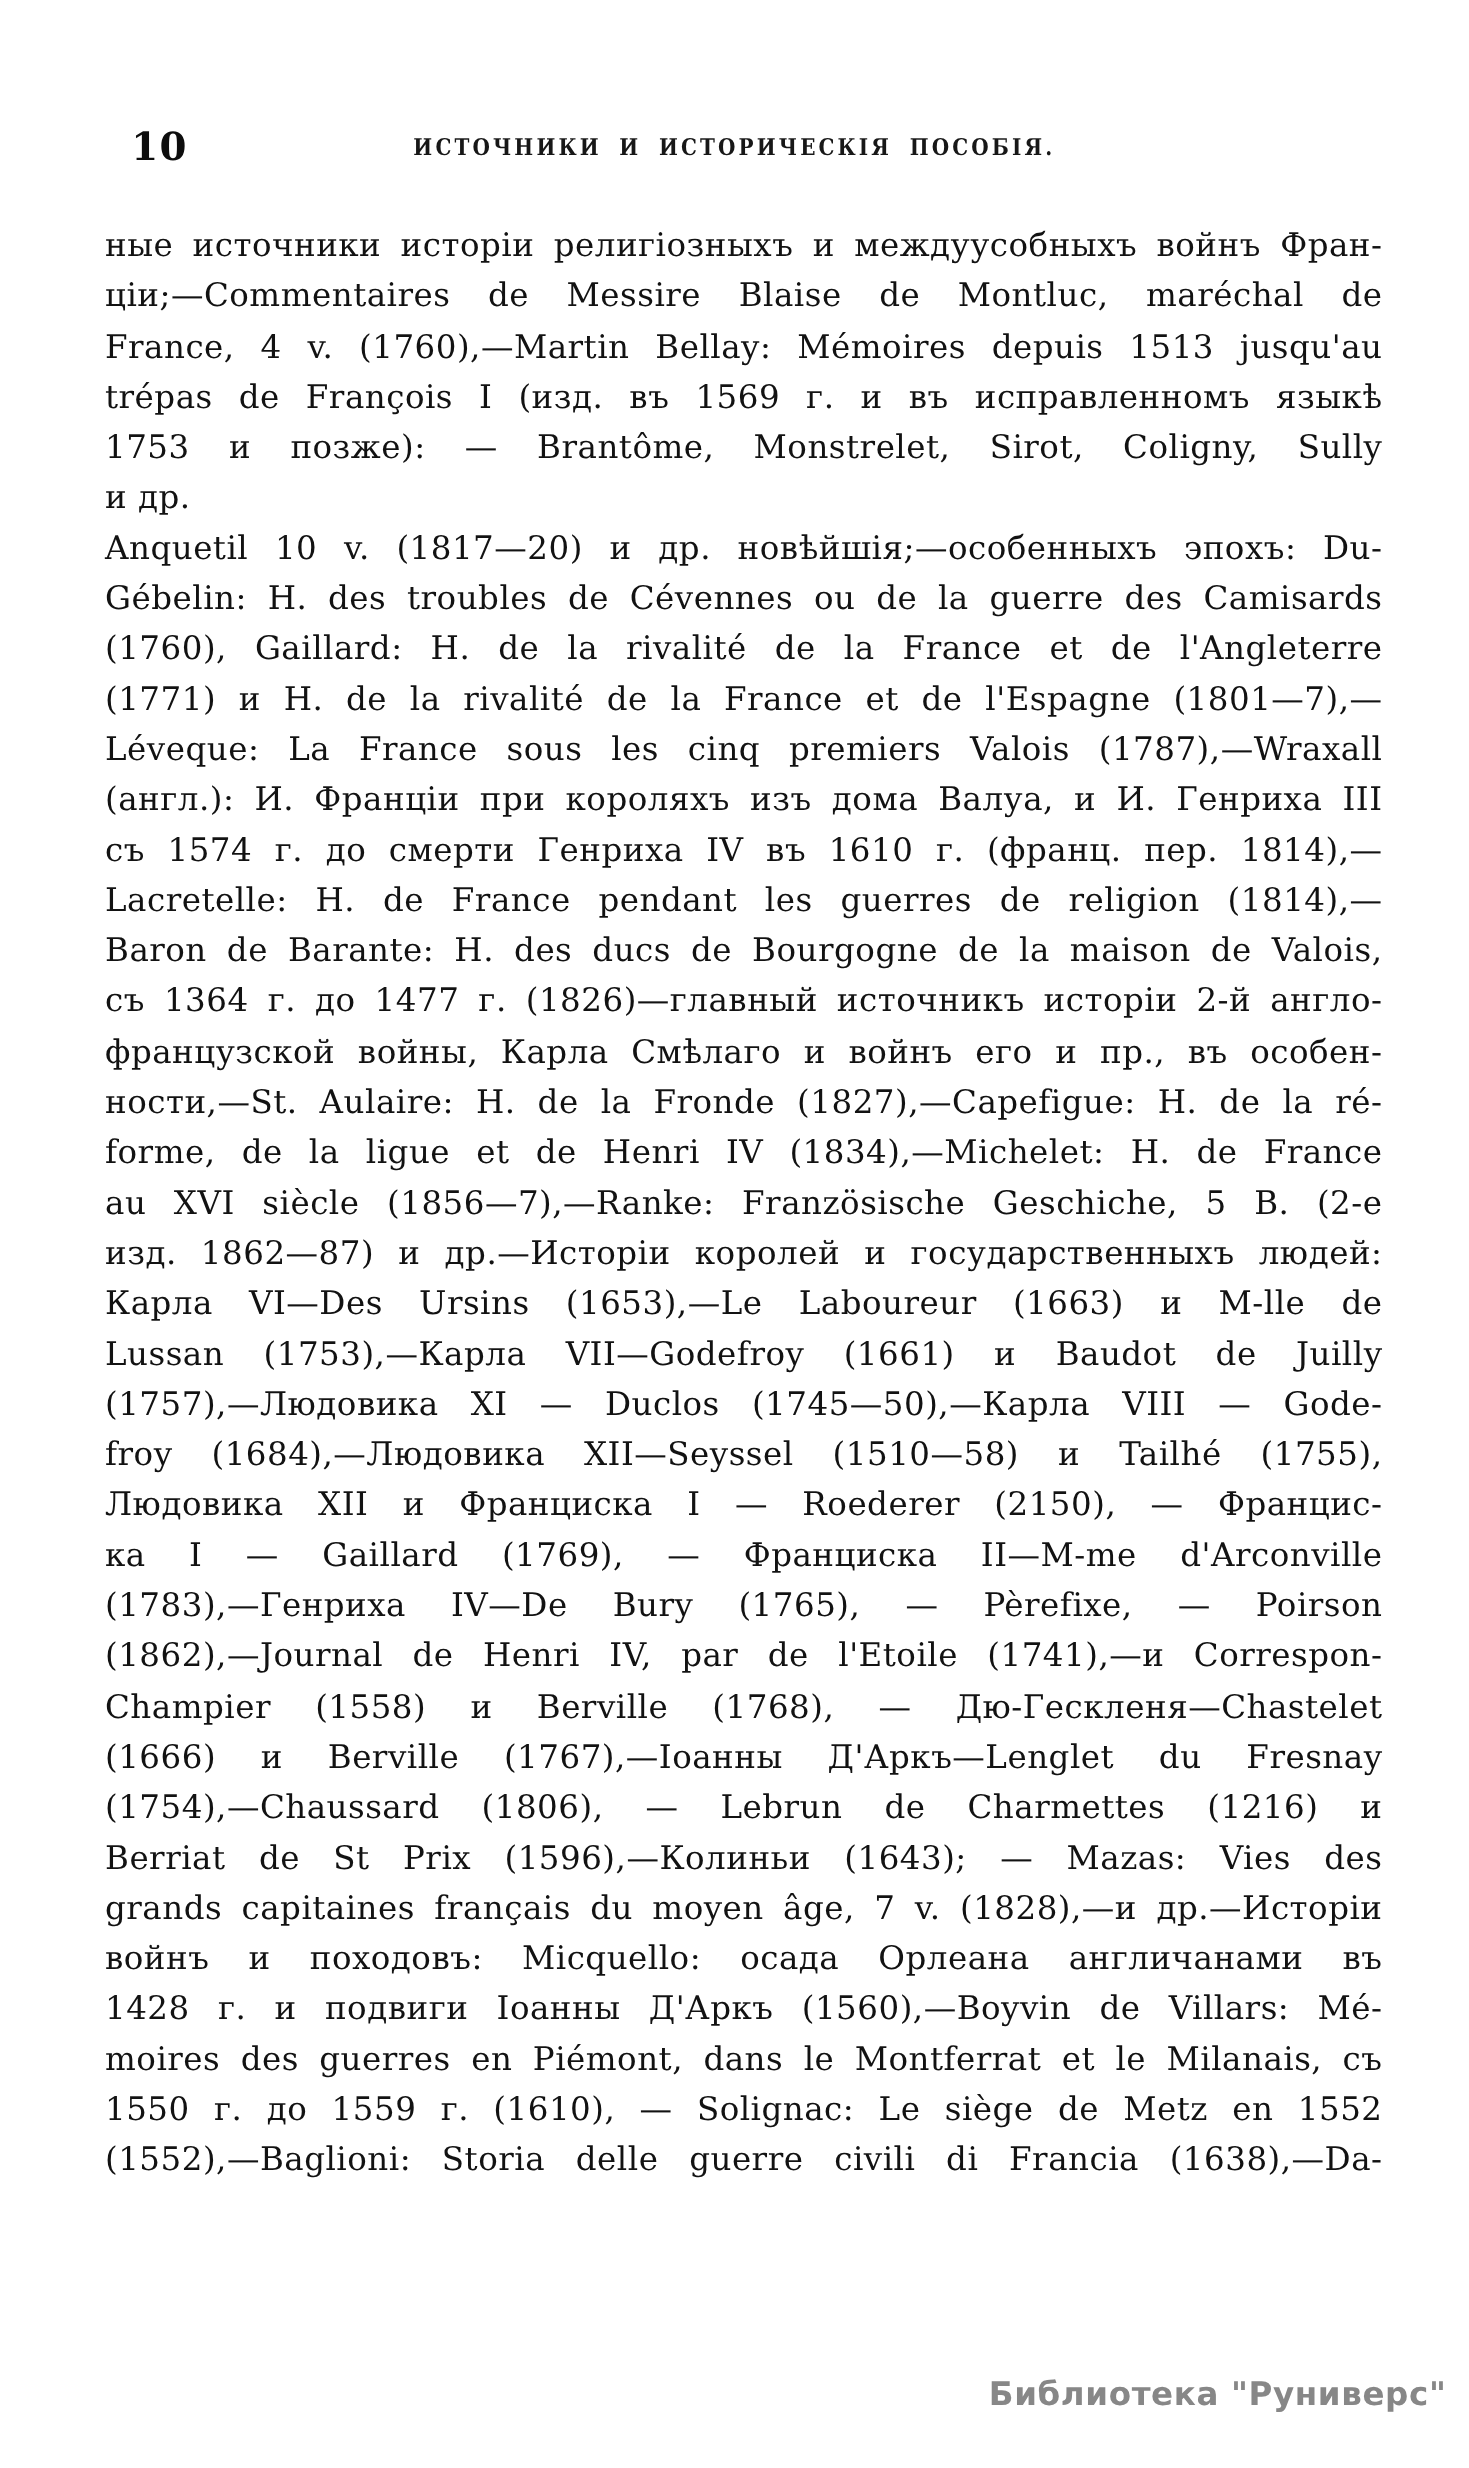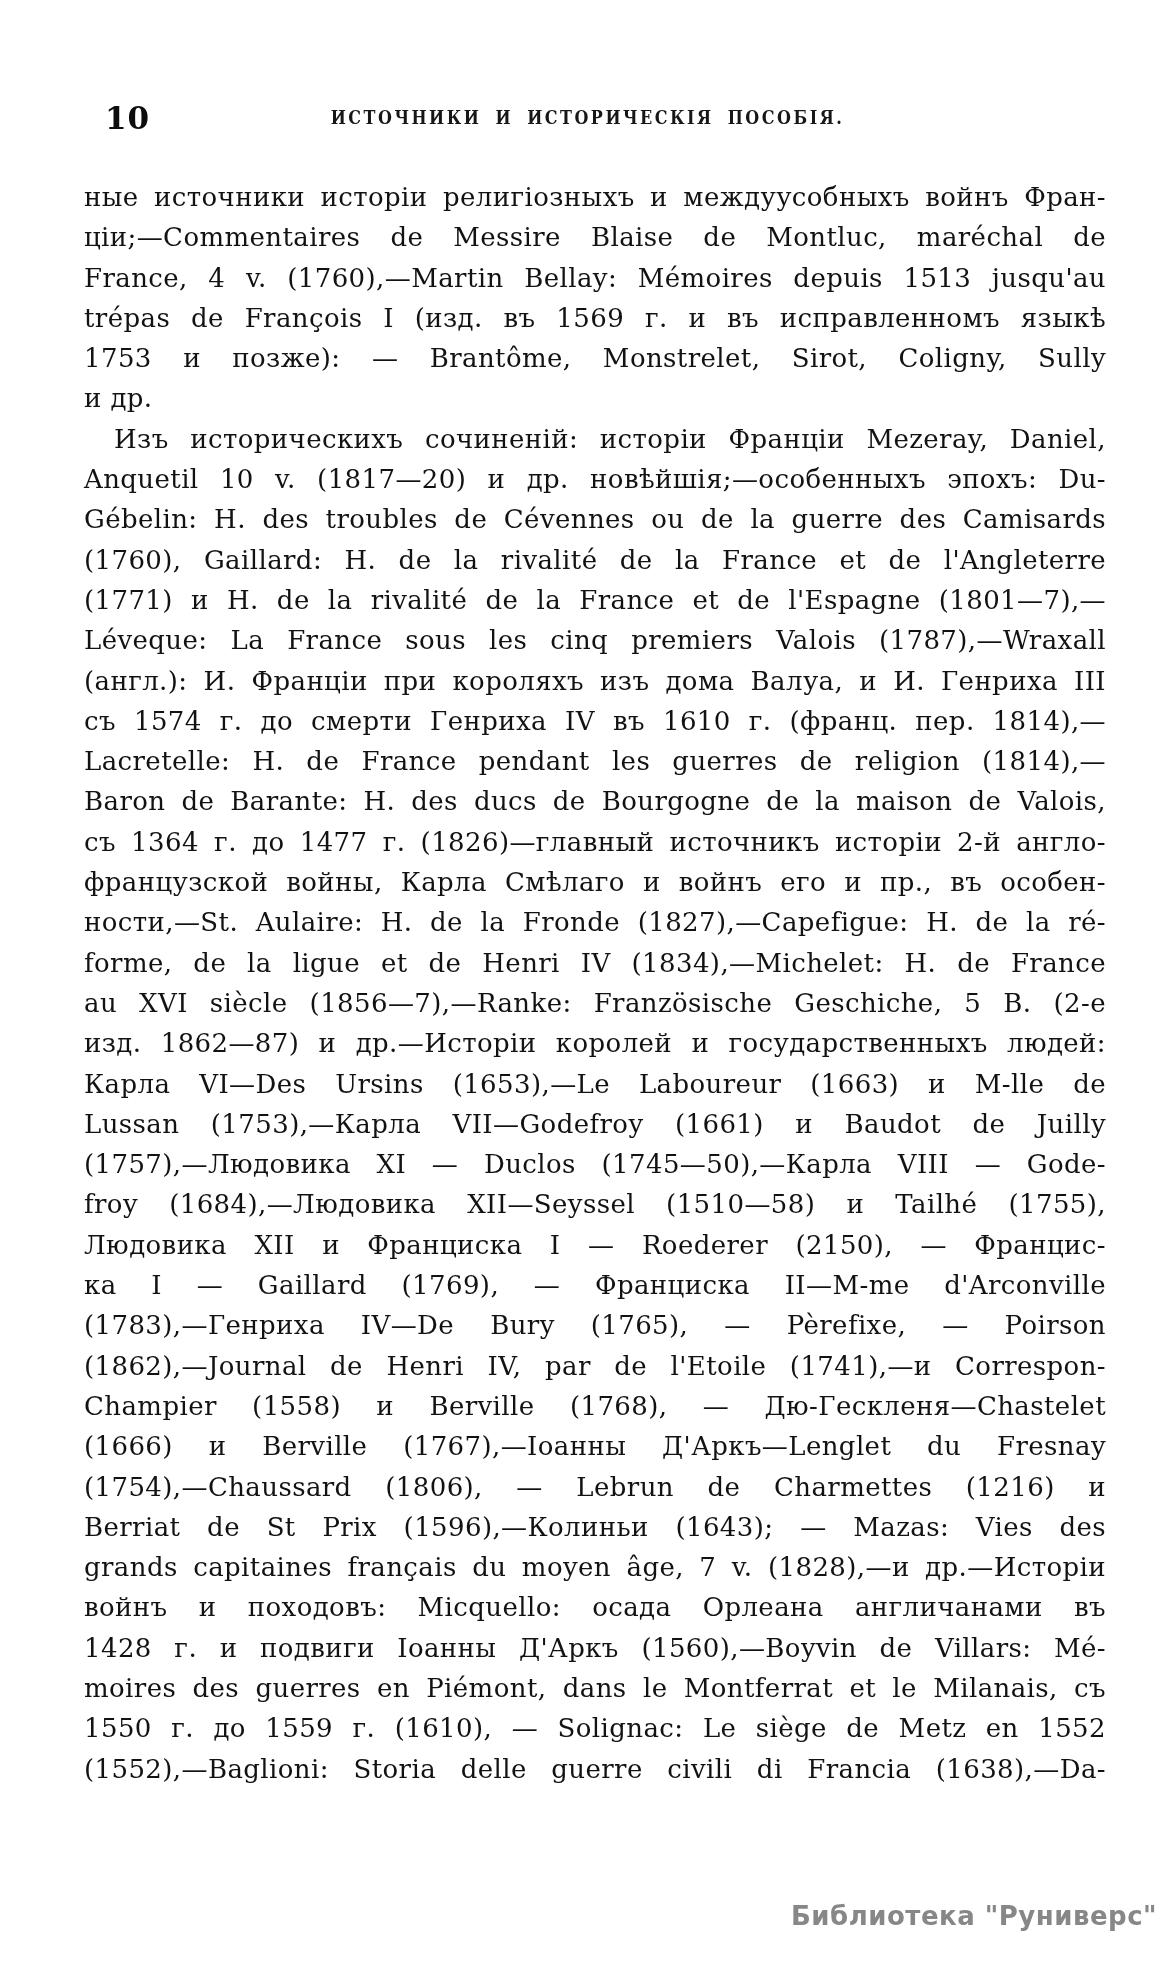--- a/index.html
+++ b/index.html
@@ -78,21 +78,20 @@
 <div class="page">
   <span class="page-num">10</span>
   <div class="head-title">ИСТОЧНИКИ И ИСТОРИЧЕСКІЯ ПОСОБІЯ.</div>
   <div class="body-text" id="body-text">
       <div class="line">ные источники исторіи религіозныхъ и междуусобныхъ войнъ Фран-</div>
       <div class="line">ціи;—Commentaires de Messire Blaise de Montluc, maréchal de</div>
       <div class="line">France, 4 v. (1760),—Martin Bellay: Mémoires depuis 1513 jusqu'au</div>
       <div class="line">trépas de François I (изд. въ 1569 г. и въ исправленномъ языкѣ</div>
       <div class="line">1753 и позже): — Brantôme, Monstrelet, Sirot, Coligny, Sully</div>
       <div class="line no-justify">и др.</div>
-      <div class="line indent">Изъ историческихъ сочиненій: исторіи Франціи Mezeray, Daniel,</div>
       <div class="line">Anquetil 10 v. (1817—20) и др. новѣйшія;—особенныхъ эпохъ: Du-</div>
       <div class="line">Gébelin: H. des troubles de Cévennes ou de la guerre des Camisards</div>
       <div class="line">(1760), Gaillard: H. de la rivalité de la France et de l'Angleterre</div>
       <div class="line">(1771) и H. de la rivalité de la France et de l'Espagne (1801—7),—</div>
       <div class="line">Léveque: La France sous les cinq premiers Valois (1787),—Wraxall</div>
       <div class="line">(англ.): И. Франціи при короляхъ изъ дома Валуа, и И. Генриха III</div>
       <div class="line">съ 1574 г. до смерти Генриха IV въ 1610 г. (франц. пер. 1814),—</div>
       <div class="line">Lacretelle: H. de France pendant les guerres de religion (1814),—</div>
       <div class="line">Baron de Barante: H. des ducs de Bourgogne de la maison de Valois,</div>
       <div class="line">съ 1364 г. до 1477 г. (1826)—главный источникъ исторіи 2-й англо-</div>

